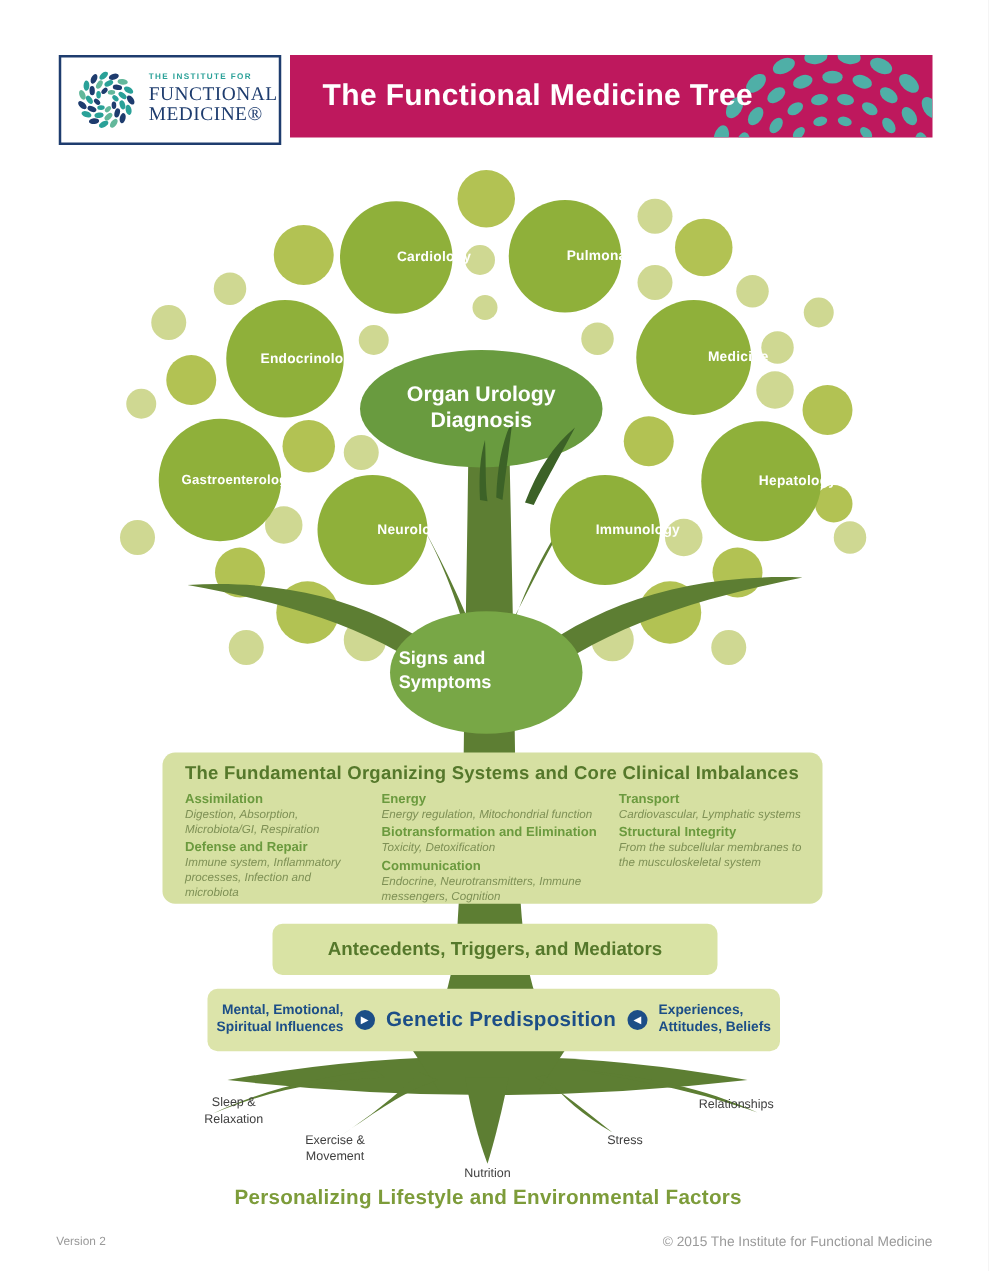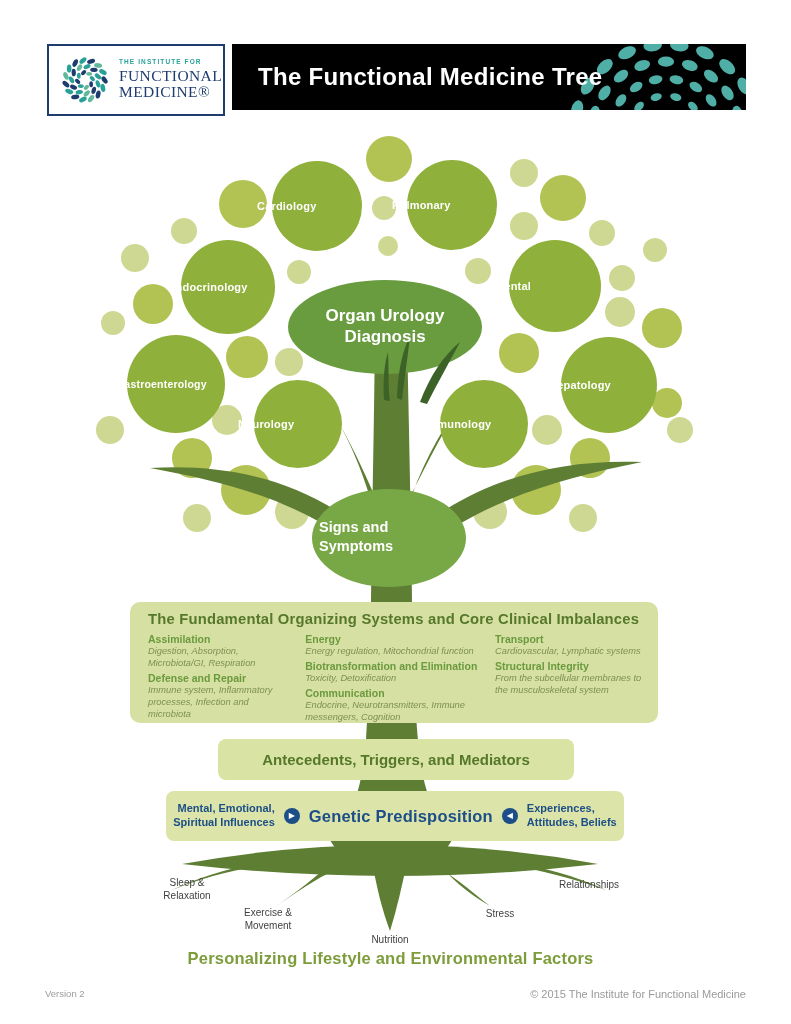--- a/index.html
+++ b/index.html
@@ -8,36 +8,36 @@
 
   
   .logo-box{position:absolute;left:47px;top:44px;width:178px;height:72px;background:#fff;
             border:2px solid #1e3c6e;box-sizing:border-box;display:flex;align-items:center;
             gap:7px;padding:0 6px 0 9px;}
   .logo-mark{width:54px;height:54px;flex:0 0 auto;}
   .logo-text{display:flex;flex-direction:column;line-height:1;}
   .logo-top{font-size:6.5px;font-weight:bold;color:#2aa198;letter-spacing:1.1px;margin-bottom:2px;}
   .logo-main{font-family:"Liberation Serif", serif;font-size:15.5px;color:#1e3c6e;
              letter-spacing:0.4px;line-height:1.05;}
-  .banner{position:absolute;left:232px;top:44px;width:514px;height:66px;background:#000000;overflow:hidden;}
+  .banner{position:absolute;left:232px;top:44px;width:514px;height:66px;background:#be185d;overflow:hidden;}
   .banner h1{position:absolute;left:26px;top:50%;transform:translateY(-50%);margin:0;
              color:#ffffff;font-size:24px;font-weight:bold;letter-spacing:0.3px;}
   .banner-pattern{position:absolute;right:0;top:0;width:185px;height:66px;}
 
   
   .tree-svg{position:absolute;left:0;top:0;width:791px;height:1024px;z-index:1;}
   .c-large{fill:#8fb03a;}
   .trunk{fill:#5d7e33;}
   .tip{fill:#3c6227;}
   .e-organ{fill:#699b3f;}
   .e-signs{fill:#78a746;}
 
   
   .labels{position:absolute;inset:0;z-index:3;pointer-events:none;}
-  .circle-label{position:absolute;transform:translate(-50%,-50%);width:120px;text-align:left;
+  .circle-label{position:absolute;transform:translate(-50%,-50%);width:120px;text-align:right;
                 color:#fff;font-weight:bold;font-size:11px;letter-spacing:0.2px;}
   .organ-label{position:absolute;transform:translate(-50%,-50%);width:170px;text-align:center;
                color:#fff;font-weight:bold;font-size:17px;line-height:1.25;white-space:pre-line;}
   .signs-label{position:absolute;transform:translate(-50%,-50%);width:140px;text-align:left;
                color:#fff;font-weight:bold;font-size:14.5px;line-height:1.3;white-space:pre-line;}
 
   
   .panel{position:absolute;z-index:2;box-sizing:border-box;}
   .systems{left:130px;top:602px;width:528px;height:121px;background:#d6e0a2;border-radius:10px;
            padding:9px 12px 8px 18px;}
@@ -231,21 +231,21 @@
       <path class="tip" d="M 420 402 C 430 376 443 356 460 342 C 445 370 434 390 427 404 Z"></path>
       <path class="tip" d="M 384 400 C 383 380 384 366 388 352 C 389 372 388 388 390 401 Z"></path>
     </g>
     <ellipse class="e-signs" cx="389" cy="538" rx="77" ry="49"></ellipse>
   </svg>
 
   <div class="labels">
     <div class="circle-label" style="left:317px;top:206px;">Cardiology</div>
     <div class="circle-label" style="left:452px;top:205px;">Pulmonary</div>
     <div class="circle-label" style="left:228px;top:287px;">Endocrinology</div>
-    <div class="circle-label" style="left:555px;top:286px;">Mental</div>
+    <div class="circle-label" style="left:555px;top:286px;">Medicine</div>
     <div class="circle-label" style="left:176px;top:384px;font-size:10.5px;">Gastroenterology</div>
     <div class="circle-label" style="left:609px;top:385px;">Hepatology</div>
     <div class="circle-label" style="left:298px;top:424px;">Neurology</div>
     <div class="circle-label" style="left:484px;top:424px;">Immunology</div>
     <div class="organ-label" style="left:385px;top:326px;">Organ Urology
 Diagnosis</div>
     <div class="signs-label" style="left:389px;top:537px;">Signs and
 Symptoms</div>
   </div>
 

